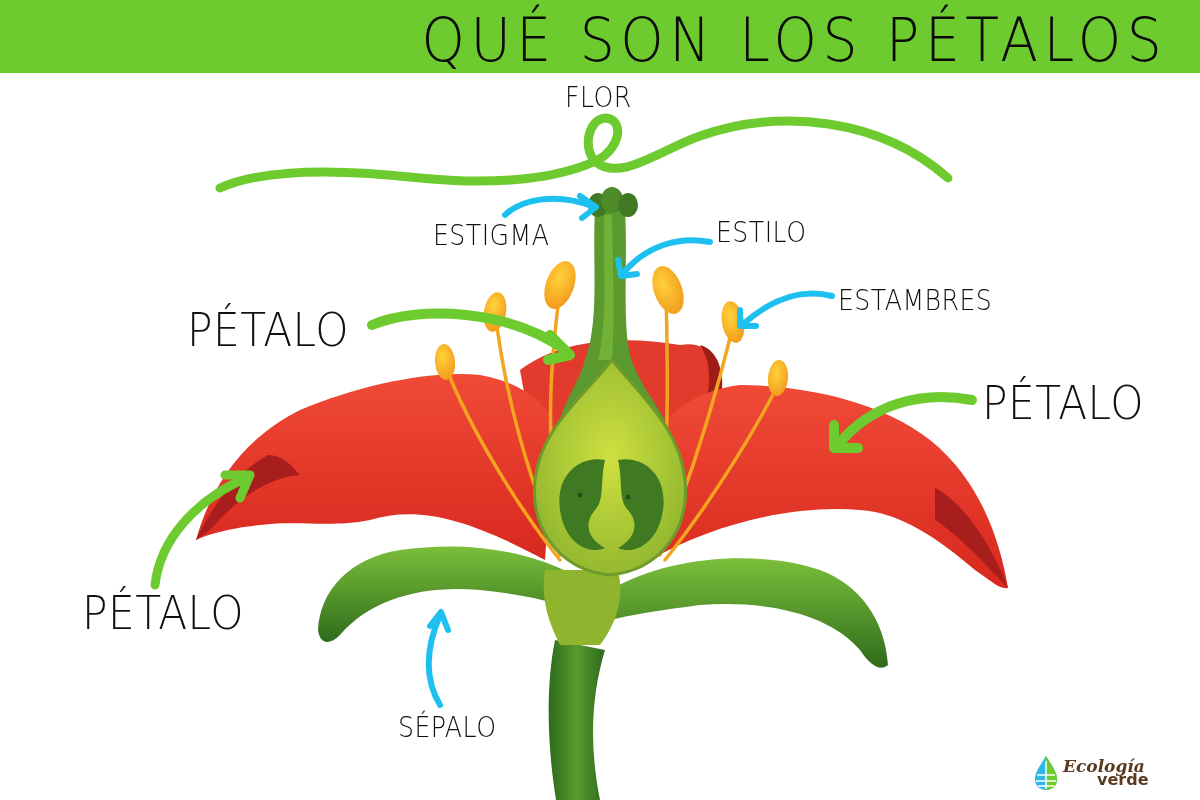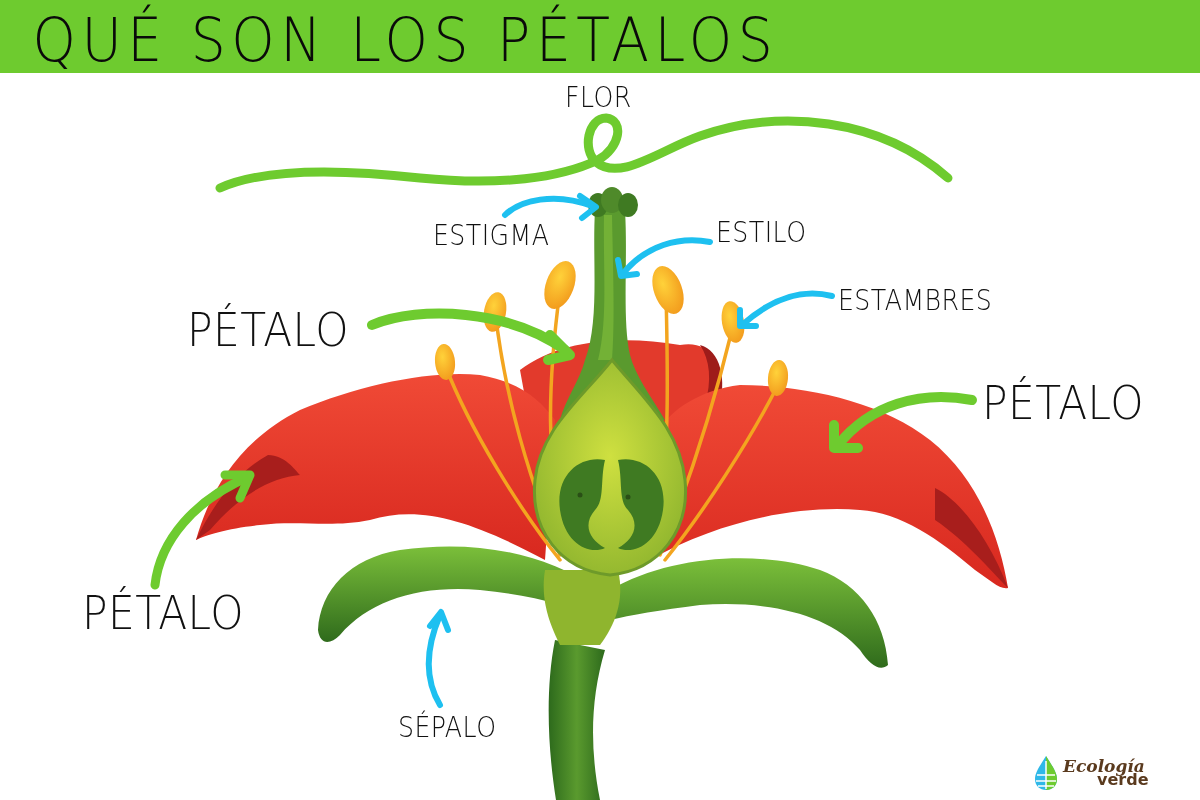--- a/index.html
+++ b/index.html
@@ -2,21 +2,21 @@
 <html><head>
 <meta charset="utf-8">
 <style>
   * { margin: 0; padding: 0; box-sizing: border-box; }
   html, body { width: 1200px; height: 800px; overflow: hidden; background: #ffffff; }
   body { position: relative; font-family: "Liberation Sans", "DejaVu Sans", sans-serif; color: #111; }
 
   .header-band {
     position: absolute; left: 0; top: 0; width: 1200px; height: 73px;
     background: #6ecb2f;
-    display: flex; align-items: center; justify-content: flex-start;
+    display: flex; align-items: center; justify-content: flex-end;
   }
   .header-title {
     font-family: "DejaVu Sans", sans-serif;
     font-weight: 200;
     font-size: 60px;
     letter-spacing: 6px;
     color: #0a0a0a;
     transform: scaleX(0.92);
     line-height: 1;
     margin-top: 6px;

